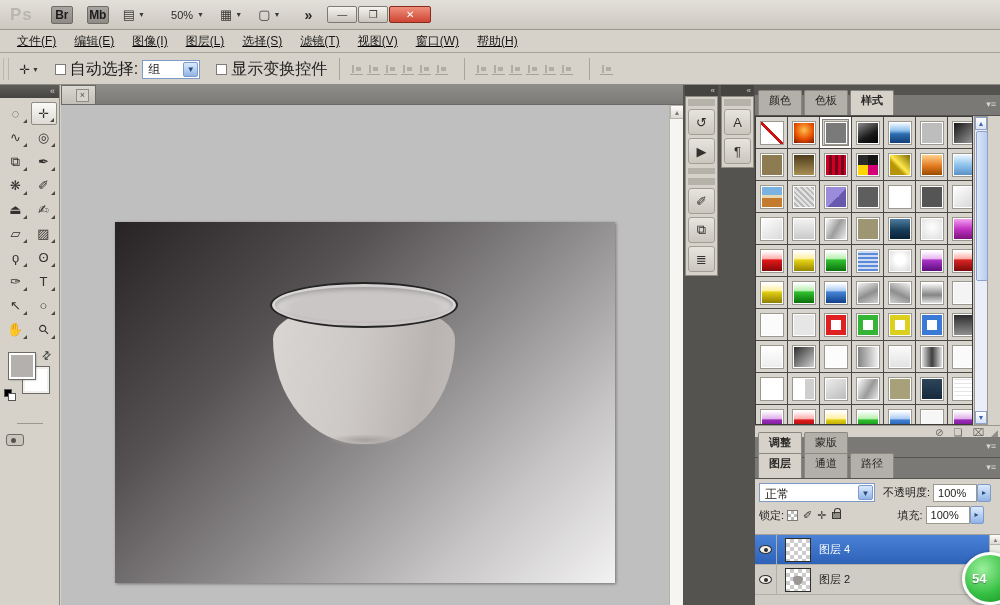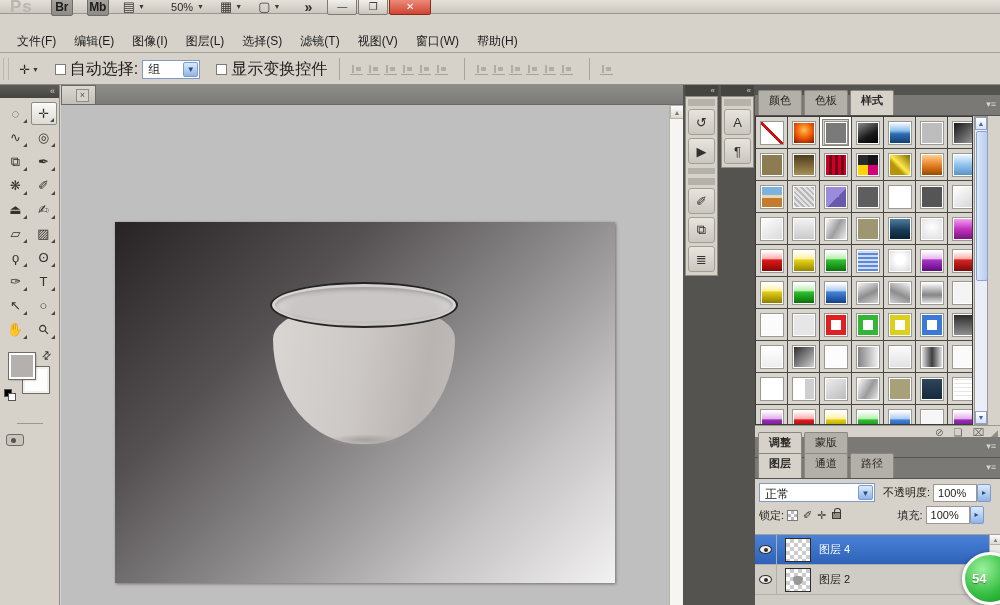--- a/index.html
+++ b/index.html
@@ -1,21 +1,21 @@
 <!DOCTYPE html>
 <html><head>
 <meta charset="utf-8">
 <style>
   * { margin:0; padding:0; box-sizing:border-box; }
   html,body { width:1000px; height:605px; overflow:hidden; background:#d6d2ca;
               font-family:"Liberation Sans","DejaVu Sans",sans-serif; }
   #app { position:relative; width:1000px; height:605px; overflow:hidden; background:#d6d2ca; }
 
   
-  #titlebar { position:absolute; left:0; top:0; width:1000px; height:14px;
+  #titlebar { position:absolute; left:0; top:0; width:1000px; height:30px;
     background:linear-gradient(180deg,#e3e0da,#ccc8c0); border-bottom:1px solid #9a978f;
     display:flex; align-items:center; }
   #ps-logo { color:#b9b6b0; font-weight:bold; font-size:17px; margin:0 18px 0 10px; letter-spacing:1px; }
   .tb-btn { height:18px; min-width:22px; margin-right:14px; background:linear-gradient(180deg,#a8a5a0,#8e8b86);
     border:1px solid #6f6c66; border-radius:2px; color:#1d1d1d; font-size:12px; font-weight:bold;
     display:flex; align-items:center; justify-content:center; }
   .tb-ico { color:#3c3a36; font-size:13px; margin-right:3px; }
   .dd-arrow { font-size:7px; color:#3c3a36; margin-right:16px; }
   #zoom-box { font-size:11px; color:#2c2a26; margin:0 4px 0 10px; }
   #ws-tabs { display:flex; align-items:center; margin-left:auto; }
@@ -25,21 +25,21 @@
   #ws-overflow { font-size:14px; font-weight:bold; color:#2c2a26; margin:0 14px 0 8px; }
   #win-controls { display:flex; margin-right:4px; }
   .win-btn { width:30px; height:17px; border:1px solid #7d7a73; border-radius:2px;
     background:linear-gradient(180deg,#f5f3ef,#c9c5bd); display:flex; align-items:center; justify-content:center;
     font-size:10px; color:#43413d; margin-left:1px; }
   .win-btn.close { width:42px; background:linear-gradient(180deg,#ef8f7c,#cf4534); color:#fff; font-weight:bold;
     border-color:#8a2a1d; }
 
   
   #menubar { position:absolute; left:0; top:31px; width:1000px; height:22px; background:#d6d2ca;
-    border-bottom:1px solid #a4a199; display:flex; align-items:center; padding-left:8px; }
+    border-bottom:1px solid #a4a199; display:flex; align-items:center; padding-left:8px;text-decoration:underline; }
   .menu-item { font-size:12px; color:#1c1b19; padding:3px 9px; }
 
   
   #optionsbar { position:absolute; left:0; top:54px; width:1000px; height:31px; background:#d6d2ca;
     border-bottom:1px solid #8f8c84; display:flex; align-items:center; }
   #opt-grip { width:6px; height:22px; margin:0 6px 0 3px; border-left:1px solid #b9b6ae; border-right:1px solid #b9b6ae; }
   #opt-tool { font-size:13px; color:#2b2a27; margin:0 2px 0 4px; }
   .opt-dd { font-size:7px; color:#3c3a36; margin-right:10px; }
   .opt-sep { width:1px; height:22px; background:#a8a59d; margin:0 8px; }
   .chk { width:11px; height:11px; border:1px solid #7e7b74; background:#fff; margin:0 4px 0 6px; }

